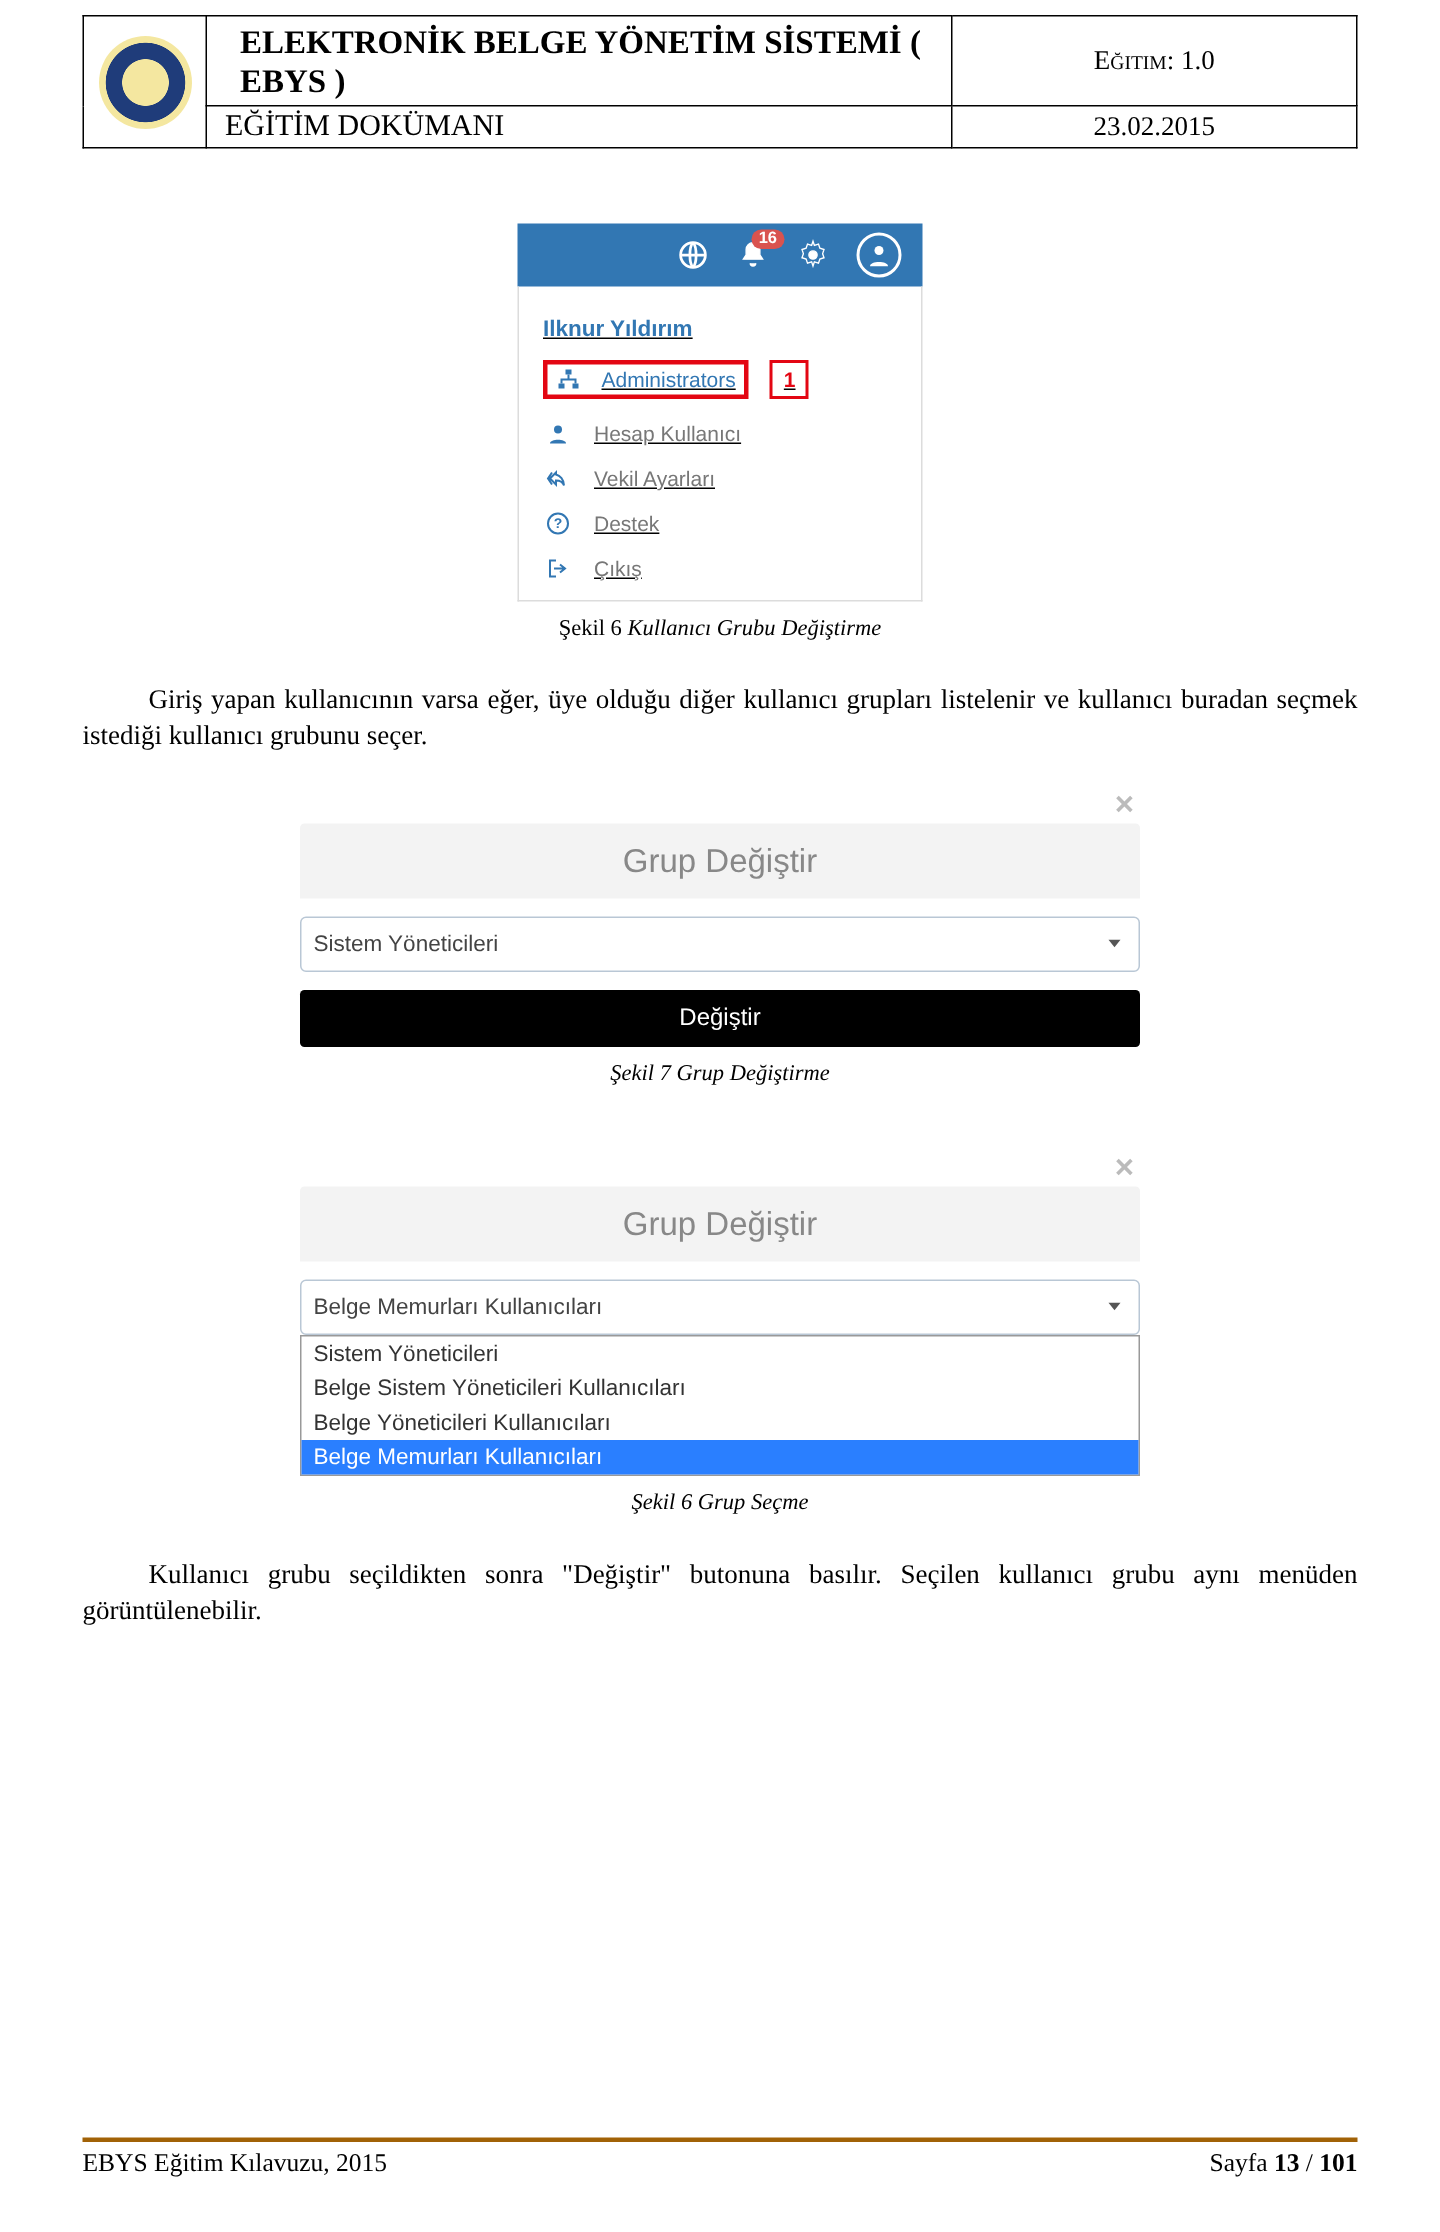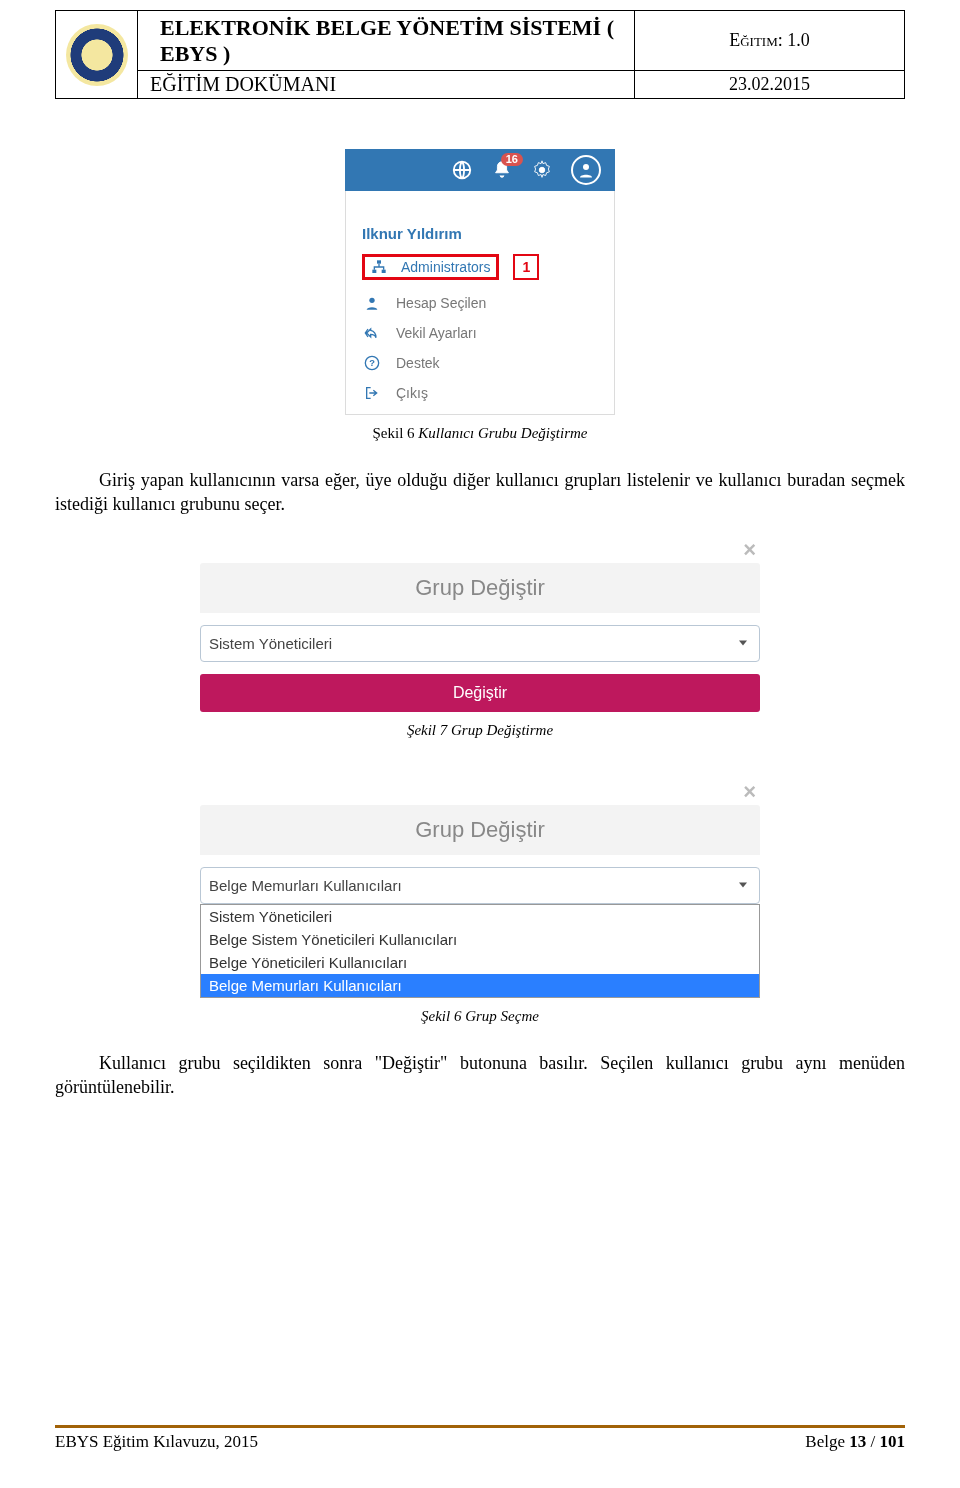--- a/index.html
+++ b/index.html
@@ -43,21 +43,21 @@
     color: #fff; font-family: Arial, sans-serif; font-size: 11px;
     border-radius: 8px; padding: 1px 5px; line-height: 1;
   }
   .avatar-circle {
     width: 30px; height: 30px; border: 2px solid #fff; border-radius: 50%;
     display:flex; align-items:center; justify-content:center;
   }
   .menu-body {
     border: 1px solid #dcdcdc; border-top: none;
     font-family: Arial, Helvetica, sans-serif; font-size: 14px;
-    padding-top: 28px; padding-bottom: 6px;
+    padding-top: 14px; padding-bottom: 6px; text-decoration: underline;
   }
   .menu-username { font-weight: bold; color: #3277b3; padding: 6px 0 12px 16px; font-size: 15px; }
   .menu-item { display: flex; align-items: center; gap: 16px; padding: 7px 12px 7px 18px; color: #555; }
   .menu-item .mi-label { color: #777; }
   .menu-item svg { width: 16px; height: 16px; }
   .hl { border: 3px solid #e30613; padding: 2px 6px; }
   .annot-box {
     border: 2px solid #e30613; width: 26px; height: 26px;
     color: #e30613; font-family: Arial; font-weight: bold;
     display:flex; align-items:center; justify-content:center;
@@ -81,21 +81,21 @@
     border: 1px solid #b9c7d5; border-radius: 4px; width: 100%;
     background: #fff; font-size: 15px; color: #444;
     padding: 9px 8px; margin-top: 12px; position: relative;
   }
   .modal-select::after {
     content: ""; position: absolute; right: 12px; top: 50%;
     border-left: 4px solid transparent; border-right: 4px solid transparent;
     border-top: 5px solid #555; transform: translateY(-50%);
   }
   .modal-btn {
-    background: #be185d; color: #fff; width: 100%; text-align: center;
+    background: #000000; color: #fff; width: 100%; text-align: center;
     padding: 10px 0; border-radius: 3px; margin-top: 12px; font-size: 16px;
   }
   .select-open-wrap { position: relative; }
   .select-open-list {
     border: 1px solid #999; position: relative; top: 0; width: 100%;
     background: #fff; font-size: 15px; color: #333;
   }
   .select-open-list div { padding: 3px 8px; }
   .select-open-list .sel {
     background: #2a7fff; color: #fff;
@@ -170,21 +170,21 @@
           </svg>
         <span class="mi-label" style="color:#3277b3">Administrators</span>
       </div>
       <div class="annot-box">1</div>
     </div>
     <div class="menu-item">
       <svg viewBox="0 0 24 24">
           <circle cx="12" cy="8" r="4" fill="#3277b3"></circle>
           <path d="M4 22c0-5 16-5 16 0" fill="#3277b3"></path>
         </svg>
-      <span class="mi-label">Hesap Seçilen</span>
+      <span class="mi-label">Hesap Kullanıcı</span>
     </div>
     <div class="menu-item">
       <svg viewBox="0 0 24 24">
           <path d="M10 6L4 12l6 6v-4c4 0 7 2 8 5 0-6-4-10-8-11V6zM6 6l-4 6 4 6" fill="none" stroke="#3277b3" stroke-width="2"></path>
         </svg>
       <span class="mi-label">Vekil Ayarları</span>
     </div>
     <div class="menu-item">
       <svg viewBox="0 0 24 24">
           <circle cx="12" cy="12" r="10" fill="none" stroke="#3277b3" stroke-width="2"></circle>
@@ -238,15 +238,15 @@
 <div class="caption" style="font-style:italic; margin-top:10px">
   <span>Şekil 6</span>
   <span>Grup Seçme</span>
 </div>
 
 <p class="paragraph indented">Kullanıcı grubu seçildikten sonra "Değiştir" butonuna basılır.  Seçilen kullanıcı grubu aynı menüden görüntülenebilir.</p>
 
 <div class="footer">
   <span>EBYS Eğitim Kılavuzu, 2015</span>
   <span class="pg">
-    <span>Belge </span><b>13</b><span> / </span><b>101</b>
+    <span>Sayfa </span><b>13</b><span> / </span><b>101</b>
   </span>
 </div>
 
 </body></html>

